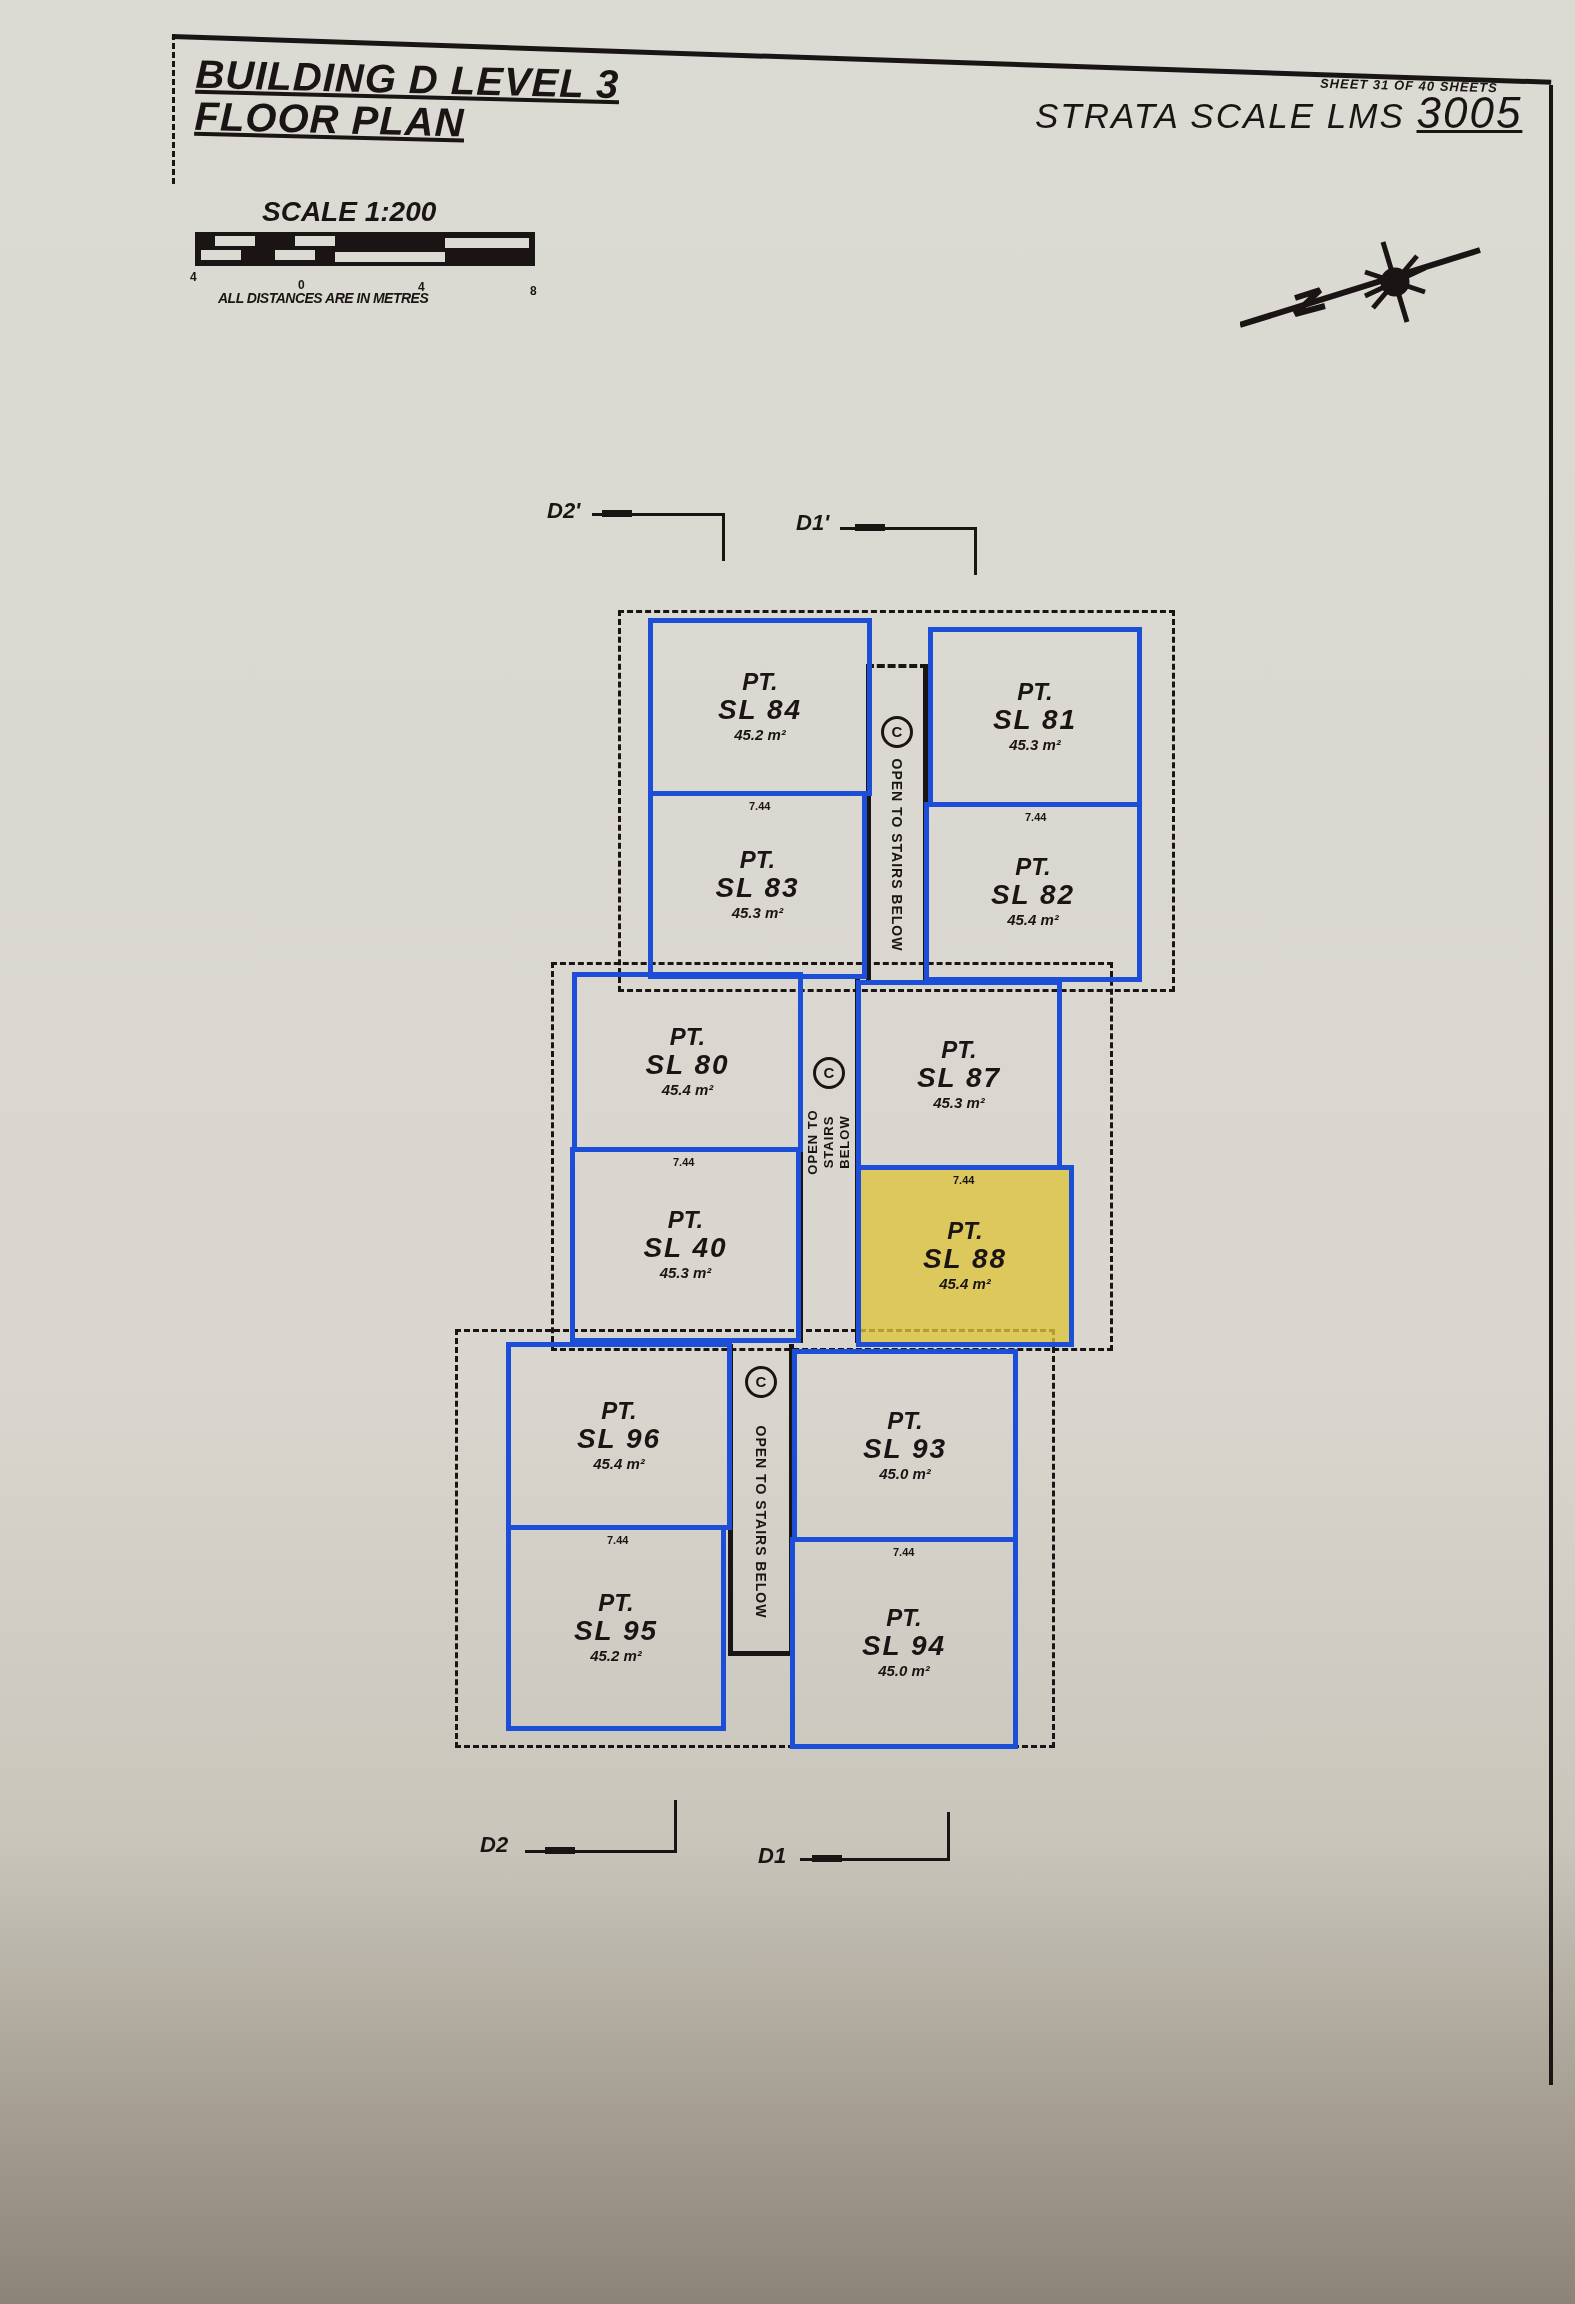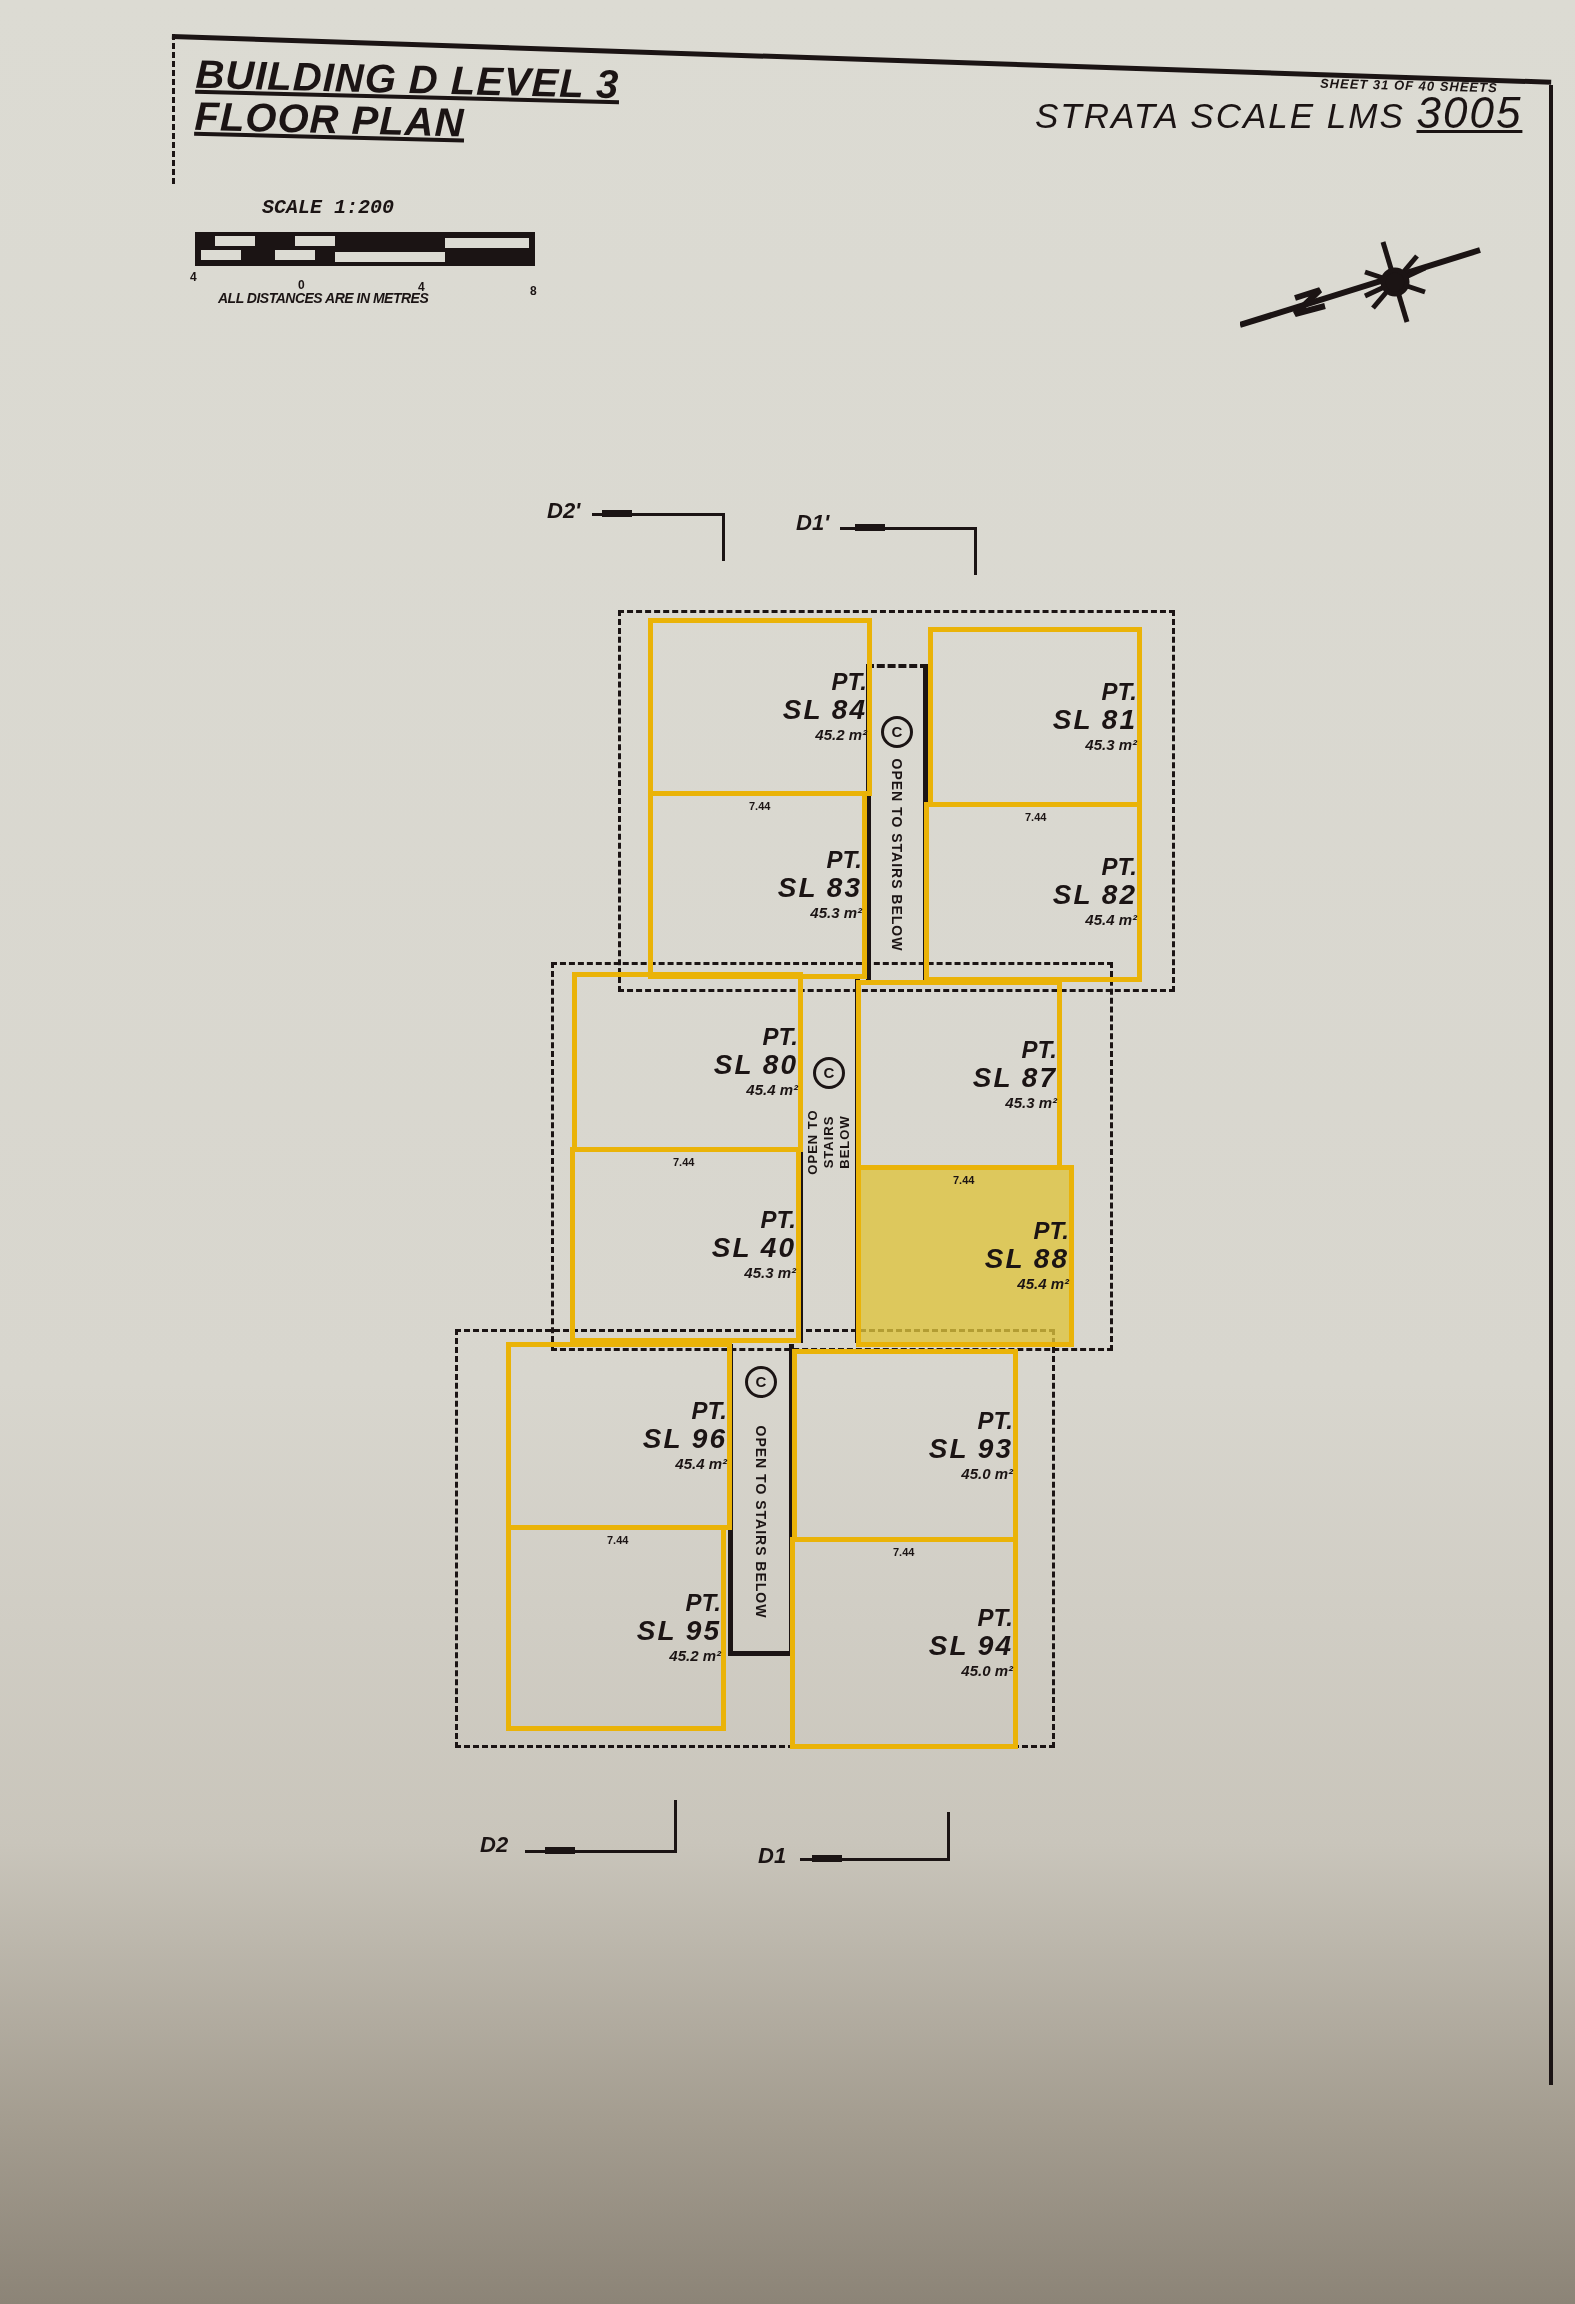--- a/index.html
+++ b/index.html
@@ -9,27 +9,27 @@
   .abs{position:absolute;}
   .ink{color:#1b1414;font-style:italic;font-weight:bold;}
   .frame-top{left:172px;top:34px;width:1380px;height:0;border-top:5px solid #1b1414;transform:rotate(1.9deg);transform-origin:left top;}
   .frame-left{left:172px;top:34px;height:150px;border-left:3px dashed #1b1414;}
   .frame-right{left:1549px;top:85px;height:2000px;border-left:4px solid #1b1414;}
   .title{left:195px;top:58px;font-size:40px;line-height:42px;letter-spacing:1px;transform:rotate(1.4deg);}
   .title span{display:block;text-decoration:underline;text-decoration-thickness:4px;}
   .plan-title{left:1035px;top:88px;font-size:35px;font-style:italic;letter-spacing:2px;}
   .plan-num{text-decoration:underline;text-decoration-thickness:3px;font-size:44px;font-weight:normal;}
   .sheet{left:1320px;top:78px;font-size:13px;letter-spacing:1px;font-weight:bold;font-style:italic;transform:rotate(1.5deg);}
-  .scale-label{left:262px;top:196px;font-size:20px;font-style:italic;font-weight:bold;font-family:Liberation Mono, monospace;}
+  .scale-label{left:262px;top:196px;font-size:28px;font-style:italic;font-weight:bold;}
   .scalebar{left:195px;top:228px;width:340px;height:42px;}
   .scale-ticks{left:190px;top:270px;width:350px;height:16px;font-size:12px;font-weight:bold;}
   .scale-ticks span{position:absolute;}
   .distances{left:218px;top:290px;font-size:14px;font-style:italic;font-weight:bold;letter-spacing:-0.5px;}
   .north{left:1240px;top:230px;width:260px;height:110px;}
-  .unit{position:absolute;border:5px solid #eab308;box-sizing:border-box;display:flex;flex-direction:column;align-items:flex-end;justify-content:center;}
+  .unit{position:absolute;border:5px solid #1d4ed8;box-sizing:border-box;display:flex;flex-direction:column;align-items:center;justify-content:center;}
   .unit .pt{font-size:24px;font-style:italic;font-weight:bold;line-height:26px;}
   .unit .sl{font-size:28px;font-style:italic;font-weight:bold;line-height:30px;letter-spacing:2px;}
   .unit .area{font-size:15px;font-style:italic;font-weight:bold;line-height:20px;}
   .unit .dim{position:absolute;font-size:11px;font-weight:bold;}
   .unit.hl{background:rgba(222,196,60,0.78);}
   .dashed{position:absolute;border:3px dashed #1b1414;box-sizing:border-box;}
   .corr{position:absolute;border-left:5px solid #1b1414;border-right:5px solid #1b1414;box-sizing:border-box;}
   .corr .ctext{position:absolute;left:50%;top:50%;white-space:nowrap;font-size:14px;font-weight:bold;transform:translate(-50%,-50%) rotate(90deg);letter-spacing:1px;}
   .corr .cmark{position:absolute;left:50%;transform:translateX(-50%);width:26px;height:26px;border:3px solid #1b1414;border-radius:50%;font-size:15px;font-weight:bold;text-align:center;line-height:26px;}
   .section{position:absolute;font-size:22px;font-style:italic;font-weight:bold;}

